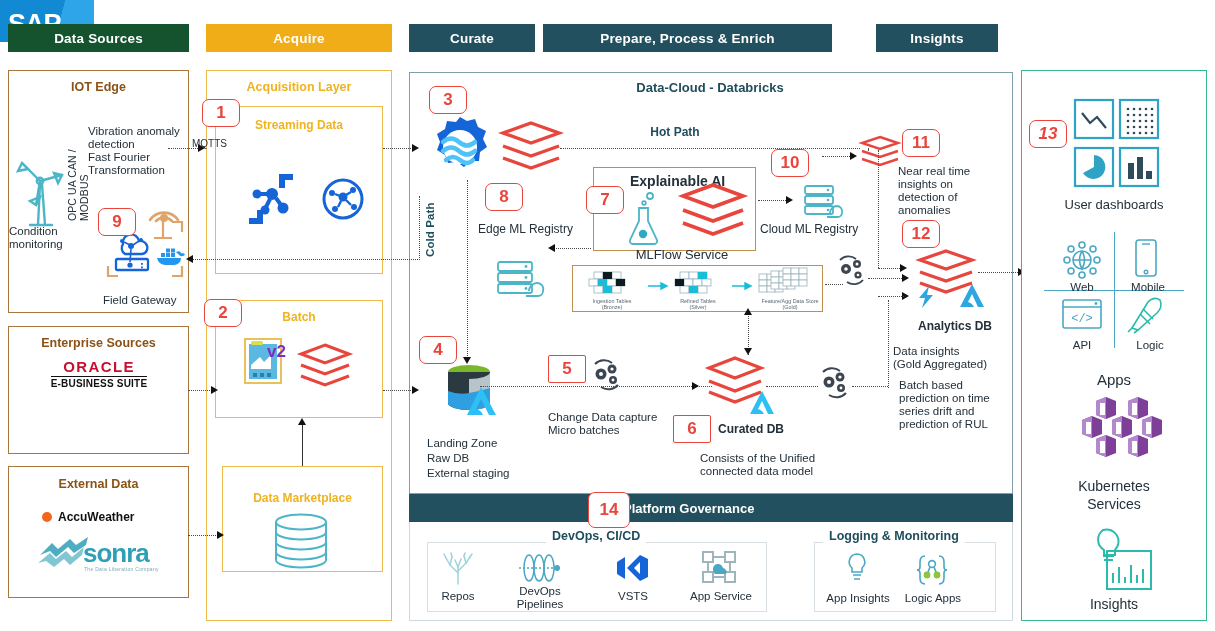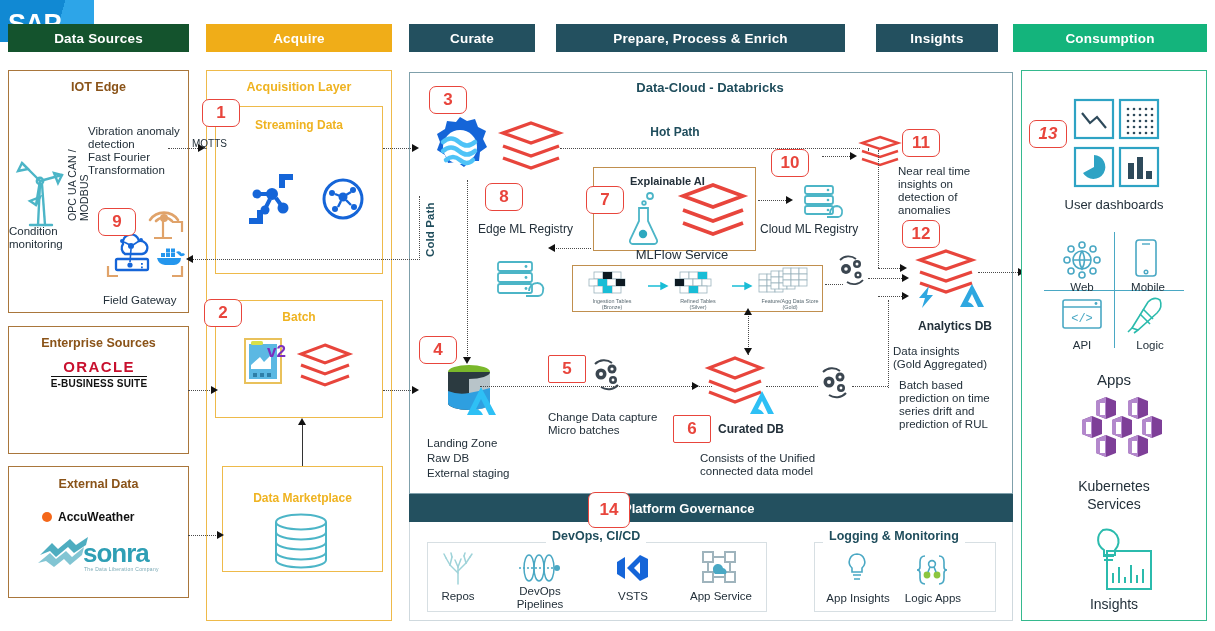--- a/index.html
+++ b/index.html
@@ -118,28 +118,25 @@
 
   <div class="hdr brown" style="left:8px; top:24px; width:181px;">
     <span>Data Sources</span>
   </div>
   <div class="hdr amber" style="left:206px; top:24px; width:186px;">
     <span>Acquire</span>
   </div>
   <div class="hdr navy" style="left:409px; top:24px; width:126px;">
     <span>Curate</span>
   </div>
-  <div class="hdr navy" style="left:556px; top:24px; width:289px;">
+  <div class="hdr navy" style="left:543px; top:24px; width:289px;">
     <span>Prepare, Process &amp; Enrich</span>
   </div>
   <div class="hdr navy" style="left:876px; top:24px; width:122px;">
     <span>Insights</span>
-  </div>
-  <div class="hdr green" style="left:1013px; top:24px; width:194px;">
-    <span>Consumption</span>
   </div>
 
   <div class="panel brown" style="left:8px; top:70px; width:181px; height:243px;"></div>
   <div class="panel-title t-brown" style="left:8px; top:80px; width:181px;">IOT Edge</div>
 
   <div class="vlabel" style="left:66px; top:103px; height:118px;">OPC UA CAN / MODBUS</div>
 
   <div class="txt" style="left:88px; top:125px; width:100px;">Vibration anomaly</div>
   <div class="txt" style="left:88px; top:138px; width:100px;">detection</div>
   <div class="txt" style="left:88px; top:151px; width:100px;">Fast Fourier</div>
@@ -374,21 +371,21 @@
       <g fill="#4cb5c7">
           <circle cx="31" cy="8.5" r="1.4"></circle>
           <circle cx="31" cy="19.5" r="1.4"></circle>
           <circle cx="31" cy="30.5" r="1.4"></circle>
         </g>
     </svg>
   </div>
 
   <div class="ico" style="left:593px; top:167px; width:163px; height:84px; border:1.4px solid #C08F4E;"></div>
   <div class="num" style="left:586px; top:186px;">7</div>
-  <div class="txt b" style="left:630px; top:175px; width:120px; font-size:11px;">Explainable AI</div>
+  <div class="txt b" style="left:630px; top:175px; width:120px; font-size:14px;">Explainable AI</div>
   <div class="ico" style="left:626px; top:188px;">
     <svg width="34" height="58" viewBox="0 0 34 58">
       <g fill="none" stroke="#4cb5c7" stroke-width="1.8">
         <circle cx="24" cy="8" r="3"></circle>
           <circle cx="18" cy="15" r="1.8"></circle>
         <path d="M13 20 h9 v13 l9 19 a3 3 0 0 1 -3 4 H7 a3 3 0 0 1 -3 -4 l9 -19 Z"></path>
       </g>
       <circle cx="17" cy="46" r="4.2" fill="#2DA9C0"></circle>
     </svg>
   </div>

